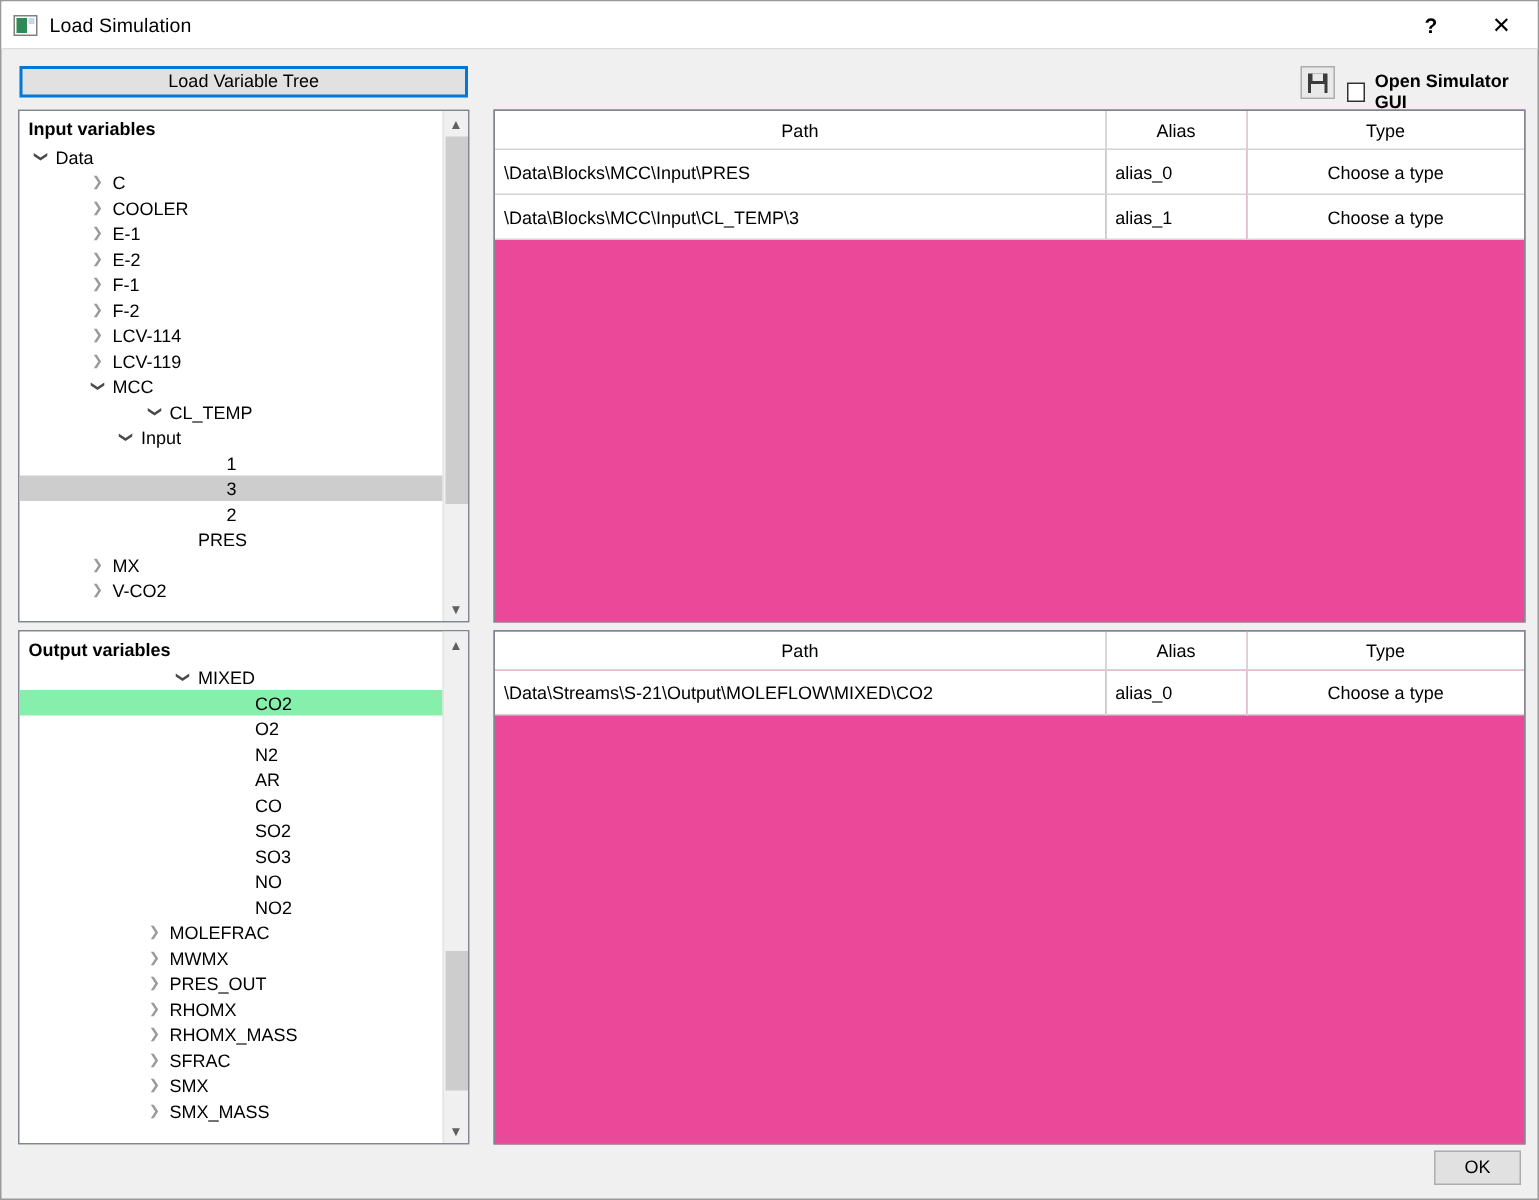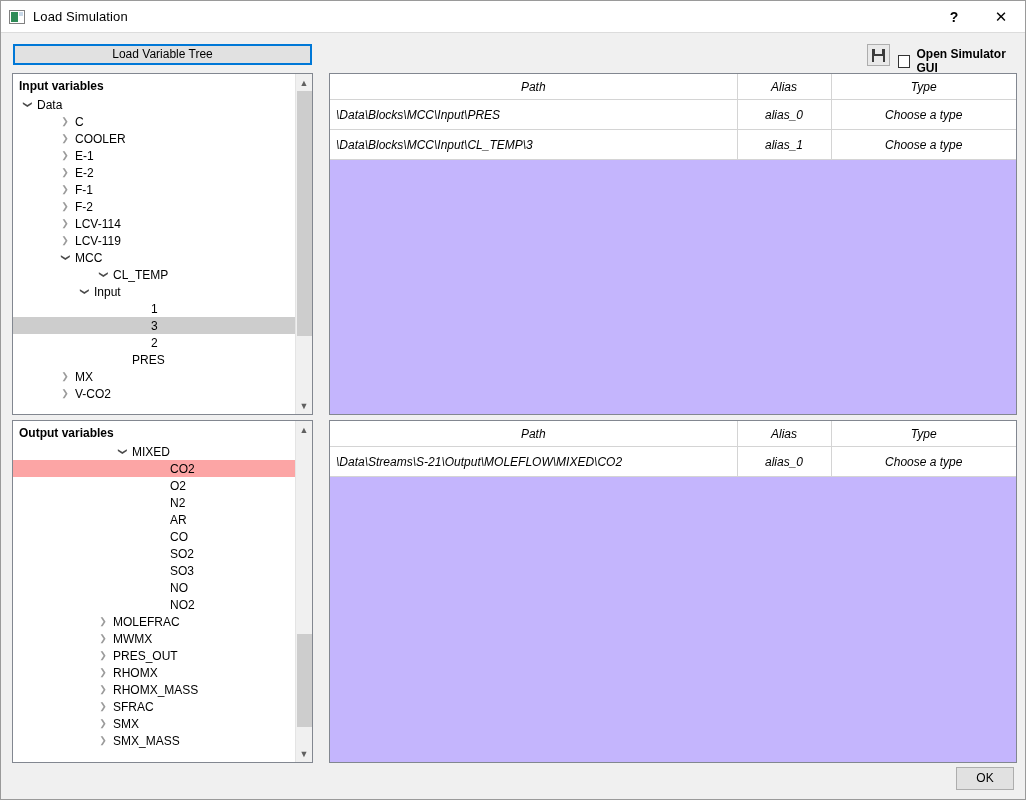--- a/index.html
+++ b/index.html
@@ -144,21 +144,21 @@
   }
   .tree-row {
     height: 17px;
     display: flex; align-items: center;
     font-size: 12px;
     color: #000;
     white-space: nowrap;
     cursor: default;
   }
   .tree-row.sel-gray { background: #cdcdcd; }
-  .tree-row.sel-blue { background: #fca5a5; }
+  .tree-row.sel-blue { background: #86efac; }
   .chev {
     width: 16px; min-width: 16px;
     text-align: center;
     font-size: 9px;
     color: #9b9b9b;
     line-height: 17px;
   }
   .chev.open { color: #4a4a4a; }
   .chev.none { color: transparent; }
   .tree-label { padding-left: 2px; }
@@ -184,25 +184,24 @@
   .sb-thumb {
     position: absolute; left: 1px;
     width: 15px;
     background: #cdcdcd;
     cursor: default;
   }
 
   
   .table-panel {
     position: absolute;
-    background: #c4b5fd;
+    background: #ec4899;
     border: 1px solid #828790;
     box-sizing: border-box;
     overflow: hidden;
-    font-style: italic;
   }
   #input-table  { left: 328px; top: 72px;  width: 688px; height: 342px; }
   #output-table { left: 328px; top: 419px; width: 688px; height: 343px; }
 
   table.grid {
     width: 100%;
     border-collapse: collapse;
     table-layout: fixed;
     font-size: 12px;
   }
@@ -223,21 +222,21 @@
     border-bottom: 1px solid #d4d4d4;
     border-right: 1px solid #d4d4d4;
     padding: 0 6px;
     color: #000;
     background: #ffffff;
     overflow: hidden;
     white-space: nowrap;
   }
   table.grid td:last-child { border-right: none; }
   td.c-path  { text-align: left; }
-  td.c-alias { text-align: center; }
+  td.c-alias { text-align: left; }
   td.c-type  { text-align: center; }
   td.red { background: #ff0000; }
   col.w-path  { width: 407px; }
   col.w-alias { width: 94px; }
   col.w-type  { width: 185px; }
 
   
   .btn-ok {
     position: absolute; left: 955px; top: 766px;
     width: 58px; height: 23px;

